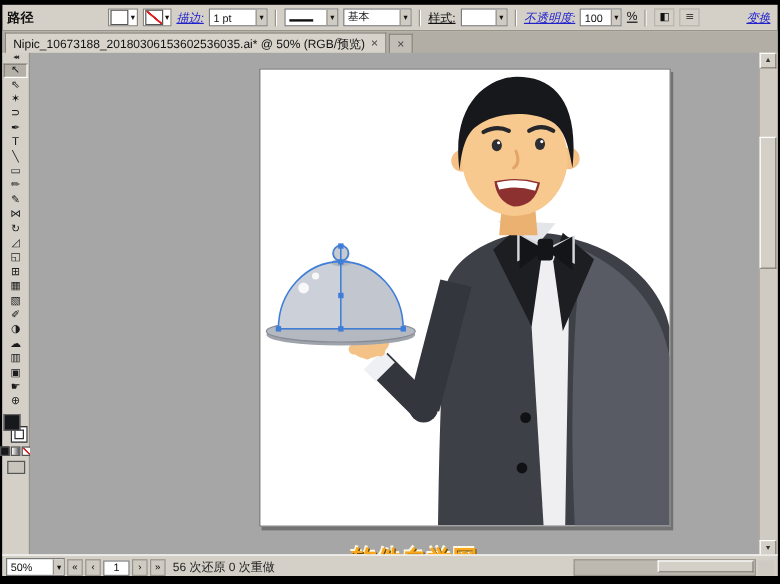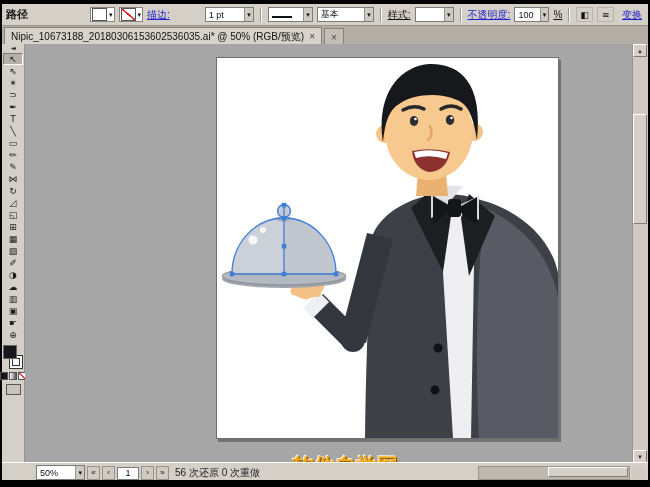--- a/index.html
+++ b/index.html
@@ -5,27 +5,27 @@
   html,body{margin:0;padding:0;background:#000;}
   .screen{position:relative;width:650px;height:487px;background:#000;overflow:hidden;
           font-family:"Liberation Sans","DejaVu Sans",sans-serif;color:#111;}
   .app{position:absolute;left:2px;top:4px;width:646px;height:476px;background:#d4d0c8;}
 
   
   .options-bar{height:19px;border-bottom:1px solid #98948c;display:flex;align-items:center;
                gap:4px;padding:1px 4px;font-size:11px;white-space:nowrap;}
   .ctx-label{font-weight:bold;margin-right:58px;}
   .label{font-size:10px;text-decoration:underline;}
-  .link{color:#2222cc;text-decoration:underline;font-size:10px;cursor:pointer;}
+  .link{color:#2222cc;text-decoration:underline;font-size:10px;cursor:pointer;font-style:italic;}
   .combo{display:inline-flex;align-items:center;background:#fff;border:1px solid #7b7b7b;
          height:13px;font-size:9px;padding-left:3px;overflow:hidden;}
   .combo .cval{flex:1;overflow:hidden;}
   .combo::after{content:"▾";font-size:7px;background:#cfcbc3;border-left:1px solid #98948c;
                 height:13px;display:flex;align-items:center;padding:0 2px;margin-left:2px;}
-  .w44{width:44px;margin-left:31px;} .w40{width:40px;} .w52{width:52px;align-items:flex-end;} .w34{width:34px;} .w30{width:30px;}
+  .w44{width:44px;} .w40{width:40px;} .w52{width:52px;align-items:flex-end;} .w34{width:34px;} .w30{width:30px;}
   .vsep{width:1px;height:14px;background:#98948c;border-right:1px solid #fff;margin:0 2px;}
   .swatch-ctl{display:inline-flex;align-items:center;border:1px solid #8a867e;background:#fff;height:13px;}
   .swatch{width:13px;height:11px;margin:0 1px;border:1px solid #555;background:#fff;display:inline-block;}
   .swatch.none{background:linear-gradient(to top right,#fff 44%,#dd2222 46%,#dd2222 54%,#fff 56%);}
   .swatch-ctl::after{content:"▾";font-size:7px;padding:0 1px;}
   .bline{width:20px;height:2px;background:#111;display:inline-block;}
   .iconbtn{width:15px;height:13px;border:1px solid #b8b4ac;display:inline-flex;align-items:center;
            justify-content:center;font-size:9px;font-family:"DejaVu Sans",sans-serif;cursor:pointer;}
   .right{margin-left:auto;margin-right:2px;}
 

